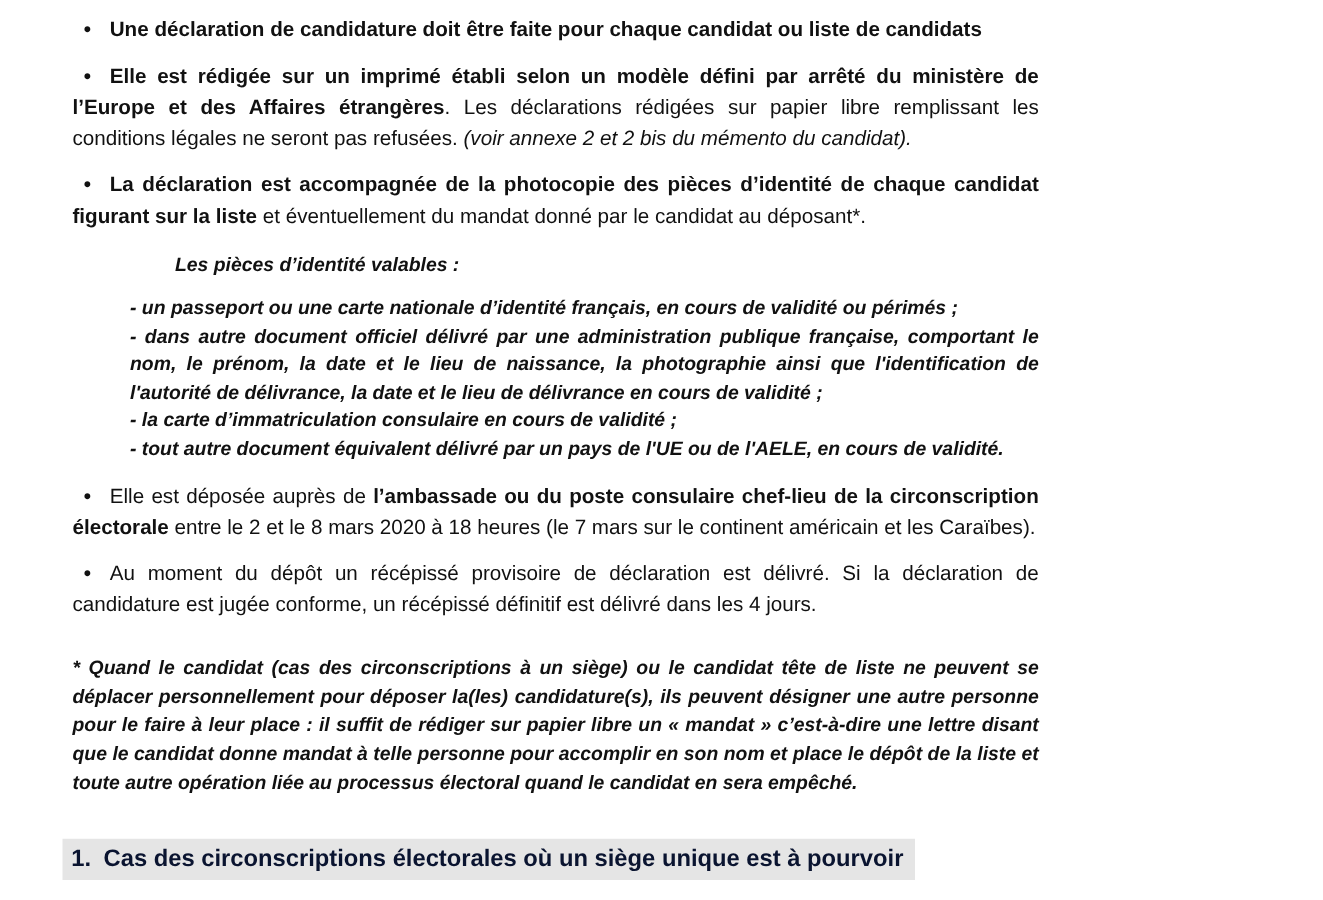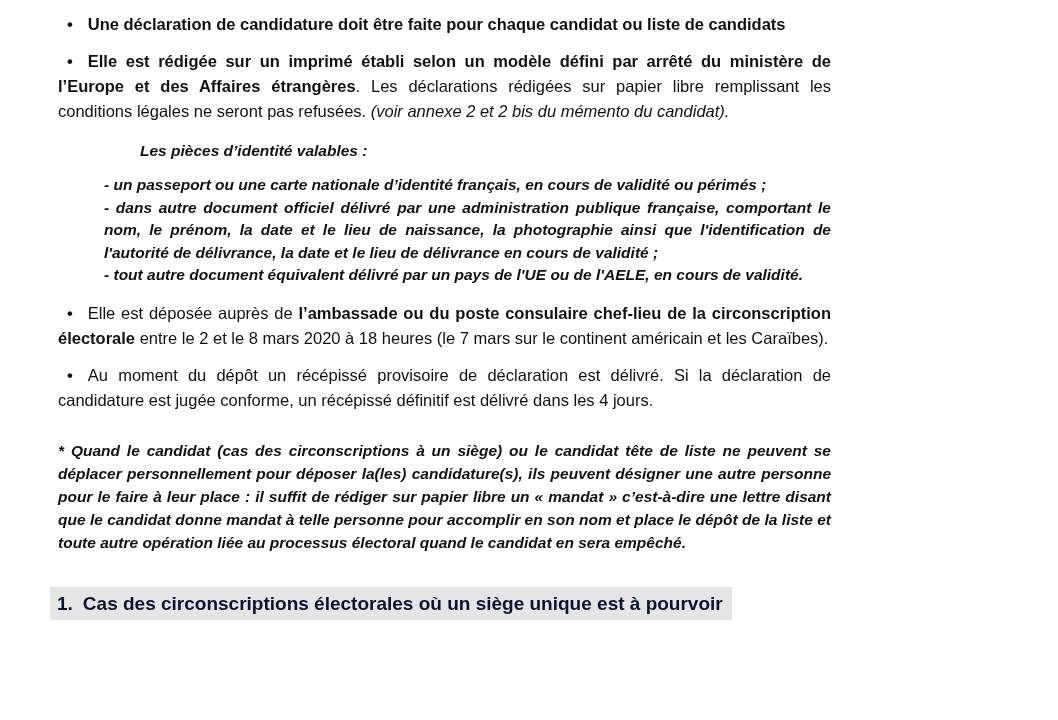--- a/index.html
+++ b/index.html
@@ -96,26 +96,30 @@
 <div class="page">
 
   <p class="para">
     <span class="bullet">•</span><span class="bgap"></span><b>Une déclaration de candidature doit être faite pour chaque candidat ou liste de candidats</b>
   </p>
 
   <p class="para">
     <span class="bullet">•</span><span class="bgap"></span><b>Elle est rédigée sur un imprimé établi selon un modèle défini par arrêté du ministère de l’Europe et des Affaires étrangères</b><span>. Les déclarations rédigées sur papier libre remplissant les conditions légales ne seront pas refusées. </span><i>(voir annexe 2 et 2 bis du mémento du candidat).</i>
   </p>
 
+  <p class="para">
+    <span class="bullet">•</span><span class="bgap"></span><b>La déclaration est accompagnée de la photocopie des pièces d’identité de chaque candidat figurant sur la liste</b><span> et éventuellement du mandat donné par le candidat au déposant*.</span>
+  </p>
 
   <p class="id-intro">Les pièces d’identité valables :</p>
 
   <div class="id-items">
     <p>- un passeport ou une carte nationale d’identité français, en cours de validité ou périmés ;</p>
     <p>- dans autre document officiel délivré par une administration publique française, comportant le nom, le prénom, la date et le lieu de naissance, la photographie ainsi que l'identification de l'autorité de délivrance, la date et le lieu de délivrance en cours de validité ;</p>
+    <p>- la carte d’immatriculation consulaire en cours de validité ;</p>
     <p>- tout autre document équivalent délivré par un pays de l'UE ou de l'AELE, en cours de validité.</p>
   </div>
 
   <p class="para">
     <span class="bullet">•</span><span class="bgap"></span><span>Elle est déposée auprès de </span><b>l’ambassade ou du poste consulaire chef-lieu de la circonscription électorale</b><span> entre le 2 et le 8 mars 2020 à 18 heures (le 7 mars sur le continent américain et les Caraïbes).</span>
   </p>
 
   <p class="para">
     <span class="bullet">•</span><span class="bgap"></span><span>Au moment du dépôt un récépissé provisoire de déclaration est délivré. Si la déclaration de candidature est jugée conforme, un récépissé définitif est délivré dans les 4 jours.</span>
   </p>

